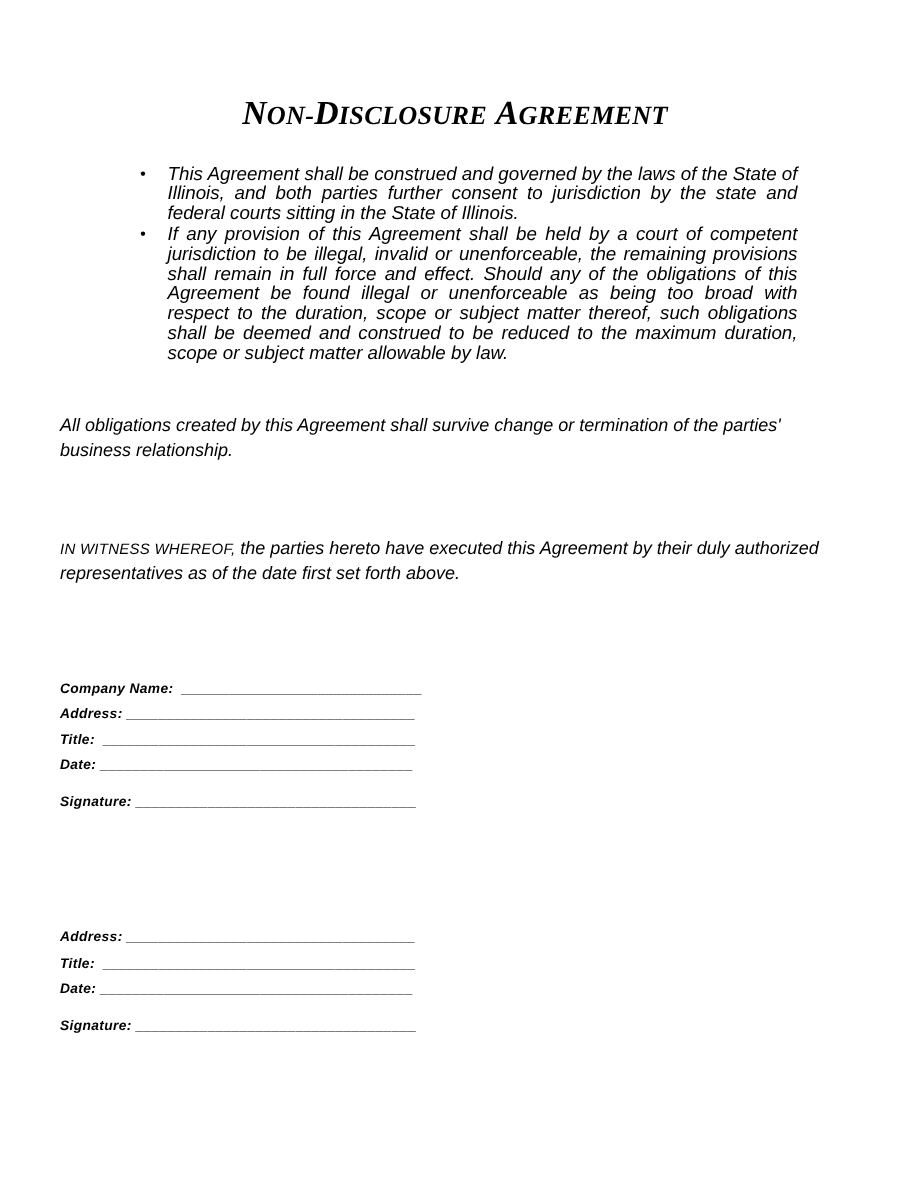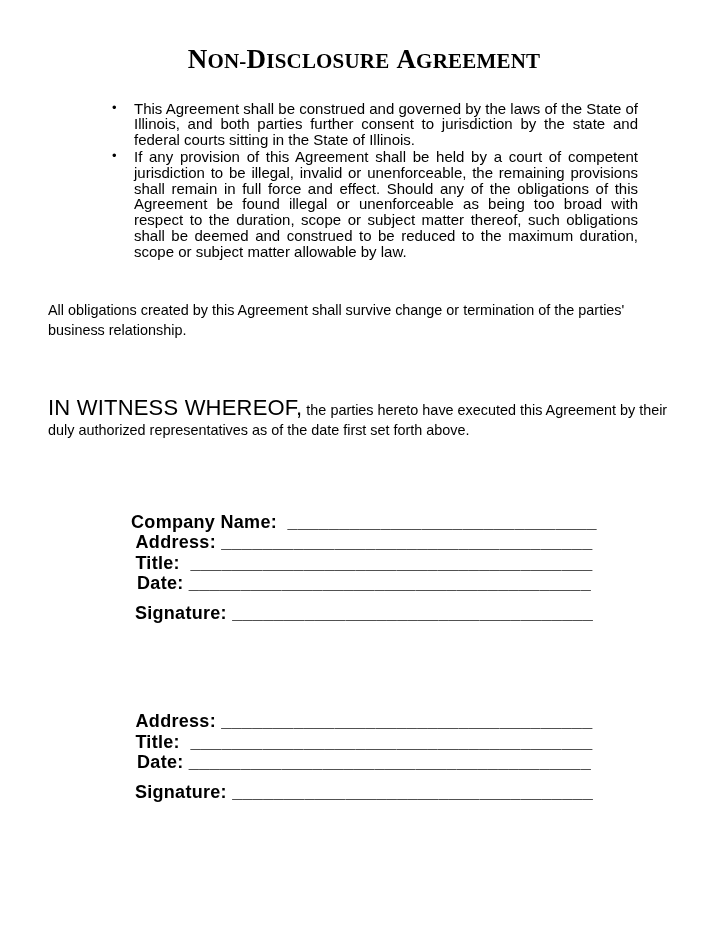--- a/index.html
+++ b/index.html
@@ -12,22 +12,23 @@
     height: 942px;
     font-family: "Liberation Sans", sans-serif;
     color: #000000;
     position: relative;
     overflow: hidden;
   }
   .page {
     width: 728px;
     height: 942px;
     box-sizing: border-box;
-    padding: 29px 48px 0 48px;
+    padding: 60px 48px 0 48px;
     position: relative;
+    font-style: italic;
   }
   .doc-title {
     text-align: center;
     font-family: "Liberation Serif", serif;
     font-weight: bold;
     font-size: 27px;
     letter-spacing: 0.2px;
     margin: 16px 0 0 0;
     line-height: 1.1;
   }
@@ -63,30 +64,29 @@
     margin: 0;
     text-align: left;
   }
   .para-survive {
     margin-top: 40px;
   }
   .para-witness {
     margin-top: 58px;
   }
   .para-witness .lead {
-    font-size: 22px;
+    font-size: 12px;
     letter-spacing: 0.2px;
   }
   .sig-block {
     margin-top: 72px;
-    font-size: 18px;
+    font-size: 11px;
     font-weight: bold;
     line-height: 20.5px;
     letter-spacing: 0.3px;
-    text-align: center;
   }
   .sig-block-2 {
     margin-top: 88px;
   }
   .sig-line {
     display: block;
     white-space: pre;
   }
   .sig-gap {
     height: 9px;

